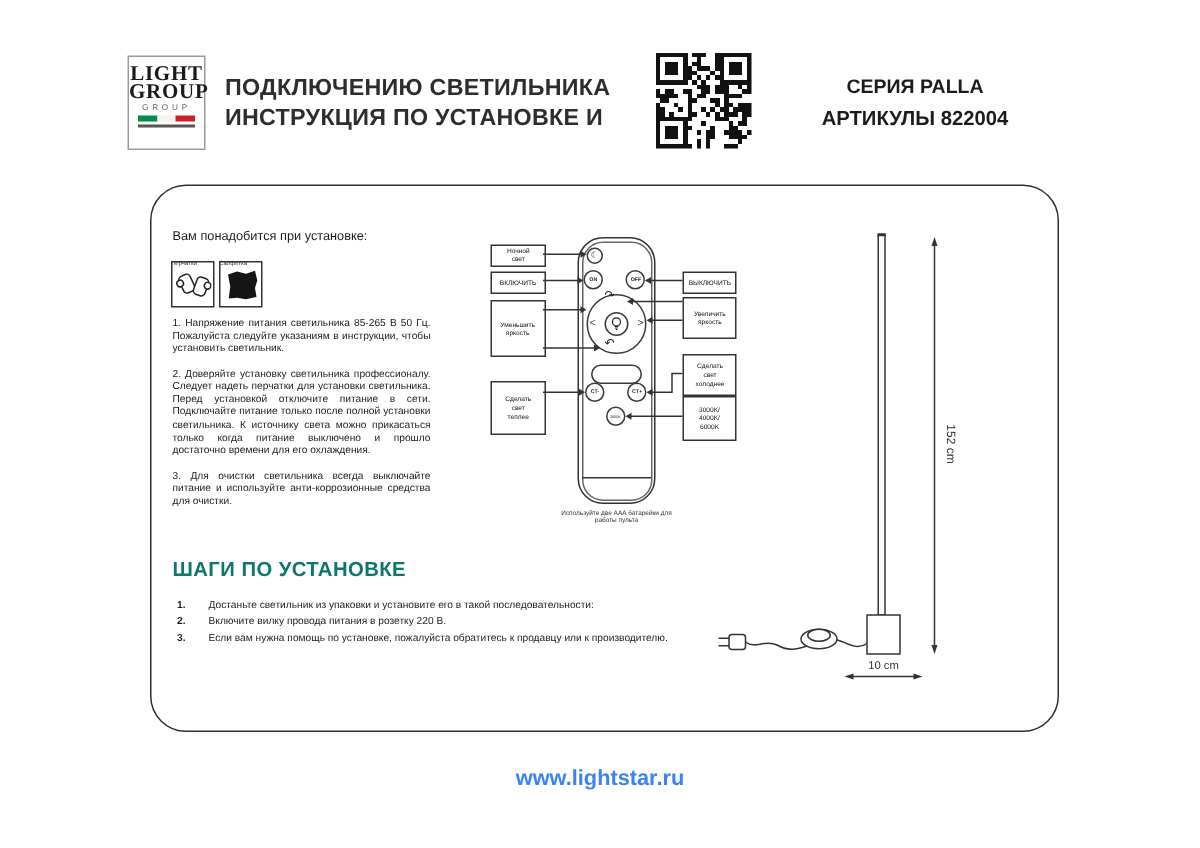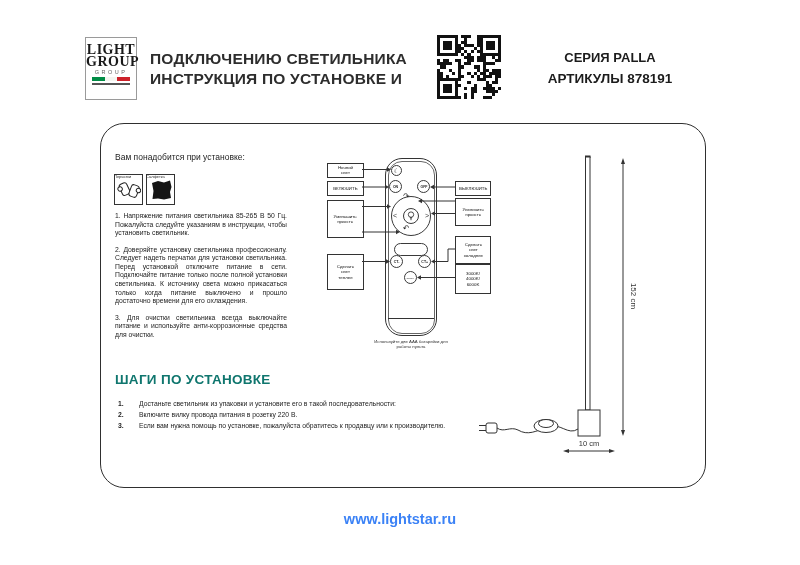--- a/index.html
+++ b/index.html
@@ -345,21 +345,21 @@
         <rect x="9" y="20" width="1" height="1"></rect>
         <rect x="11" y="20" width="1" height="1"></rect>
         <rect x="15" y="20" width="1" height="1"></rect>
         <rect x="16" y="20" width="1" height="1"></rect>
         <rect x="17" y="20" width="1" height="1"></rect>
       </g>
     </svg>
 
   <div class="series-block">
     <div class="series">СЕРИЯ PALLA</div>
-    <div class="articles">АРТИКУЛЫ 878191</div>
+    <div class="articles">АРТИКУЛЫ 822004</div>
   </div>
 
   <div class="main-box"></div>
 
   <div class="prep-heading">Вам понадобится при установке:</div>
 
   <div class="tool tool1">
     <div class="tool-label"><span>Перчатки</span></div>
     <div class="tool-box">
       <svg width="24" height="24" viewBox="0 0 24 24">

